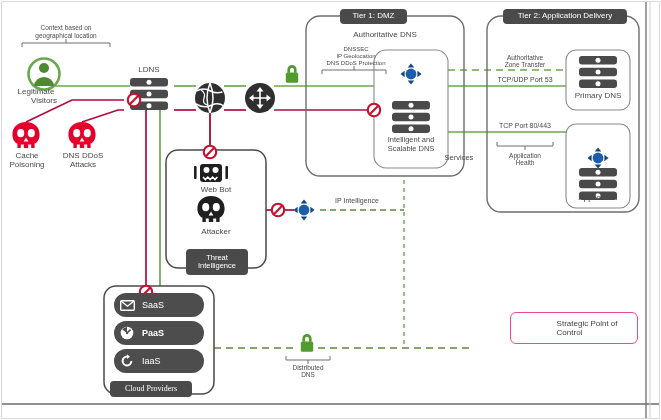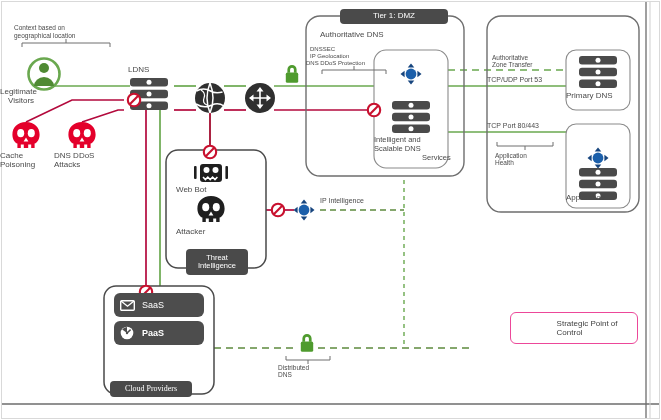--- a/index.html
+++ b/index.html
@@ -3,31 +3,31 @@
 <meta charset="utf-8">
 <style>
   html,body{margin:0;padding:0;background:#ffffff;}
   body{
     width:661px;height:420px;position:relative;overflow:hidden;
     font-family:"Liberation Sans", sans-serif;
     color:#3b3b3b;
   }
   #stage{position:absolute;left:0;top:0;width:661px;height:420px;}
   #svgroot{position:absolute;left:0;top:0;width:661px;height:420px;}
-  .lbl{position:absolute;line-height:1.12;color:#4a4a4a;
+  .lbl{position:absolute;text-align:center;line-height:1.12;color:#4a4a4a;
        -webkit-font-smoothing:antialiased;}
   .lbl.t6{font-size:6px;}
   .lbl.t65{font-size:6.5px;}
   .lbl.t7{font-size:7px;}
   .lbl.t75{font-size:7.5px;}
   .lbl.t8{font-size:8px;}
   .pillbox{position:absolute;background:#4a4a4a;color:#ffffff;border-radius:4px;
            text-align:center;display:flex;align-items:center;justify-content:center;
            line-height:1.1;}
-  .darkbtn{position:absolute;background:#4d4d4d;border-radius:6px;
+  .darkbtn{position:absolute;background:#4d4d4d;border-radius:12px;
            display:flex;align-items:center;color:#ffffff;text-align:right;}
   .darkbtn .cap{font-size:9px;margin-left:2px;}
   .legendbox{position:absolute;border:1px solid #ec4899;border-radius:6px;background:#fff;
              display:flex;align-items:center;}
   .legendbox .cap{font-size:8px;color:#3f3f3f;margin-left:4px;}
 </style>
 </head>
 <body>
 
 <div id="stage">
@@ -244,31 +244,32 @@
   <div class="lbl t8" style="left:8px;top:97px;width:72px;">Visitors</div>
 
   <div class="lbl t8" style="left:0px;top:152px;width:54px;">Cache</div>
   <div class="lbl t8" style="left:0px;top:161px;width:54px;">Poisoning</div>
 
   <div class="lbl t8" style="left:54px;top:152px;width:58px;">DNS DDoS</div>
   <div class="lbl t8" style="left:54px;top:161px;width:58px;">Attacks</div>
 
   <div class="lbl t8" style="left:128px;top:66px;width:42px;">LDNS</div>
 
-  <div class="pillbox" style="left:340px;top:9px;width:108px;height:15px;font-size:8px;">Tier 1: DMZ</div>
+  <div class="pillbox" style="left:340px;top:9px;width:67px;height:15px;font-size:8px;">Tier 1: DMZ</div>
   <div class="lbl t8" style="left:320px;top:31px;width:130px;">Authoritative DNS</div>
 
   <div class="lbl t6" style="left:310px;top:46px;width:92px;">DNSSEC</div>
   <div class="lbl t6" style="left:310px;top:53px;width:92px;">IP Geolocation</div>
   <div class="lbl t6" style="left:306px;top:60px;width:100px;">DNS DDoS Protection</div>
 
   <div class="lbl t75" style="left:374px;top:136px;width:74px;">Intelligent and</div>
   <div class="lbl t75" style="left:374px;top:145px;width:74px;">Scalable DNS</div>
   <div class="lbl t75" style="left:374px;top:154px;width:74px;padding-left:48px;">Services</div>
 
+  <div class="pillbox" style="left:503px;top:9px;width:124px;height:15px;font-size:8px;">Tier 2: Application Delivery</div>
 
   <div class="lbl t65" style="left:492px;top:54px;width:66px;">Authoritative</div>
   <div class="lbl t65" style="left:492px;top:61px;width:66px;">Zone Transfer</div>
 
   <div class="lbl t7" style="left:487px;top:76px;width:76px;">TCP/UDP Port 53</div>
 
   <div class="lbl t7" style="left:487px;top:122px;width:76px;">TCP Port 80/443</div>
 
   <div class="lbl t65" style="left:495px;top:152px;width:60px;">Application</div>
   <div class="lbl t65" style="left:495px;top:159px;width:60px;">Health</div>
@@ -300,20 +301,29 @@
       <svg width="14" height="14" viewBox="0 0 14 14">
         <circle cx="7" cy="7" r="6.3" fill="#fff"></circle>
         <path d="M7,7 L7,1 A6,6 0 0 0 2.2,3.6 Z" fill="#4d4d4d"></path>
         <line x1="7" y1="7" x2="10.6" y2="3.6" stroke="#4d4d4d" stroke-width="1.5"></line>
         <circle cx="7" cy="7" r="1.2" fill="#4d4d4d"></circle>
       </svg>
     </span>
     <span class="cap">PaaS</span>
   </div>
 
+  <div class="darkbtn" style="left:114px;top:349px;width:90px;height:24px;">
+    <span style="width:26px;display:flex;justify-content:center;">
+      <svg width="14" height="14" viewBox="0 0 14 14">
+        <path d="M11.4,7 A4.4,4.4 0 1 1 7,2.6" fill="none" stroke="#fff" stroke-width="2"></path>
+        <path d="M7,0.2 L10,2.7 L7,5" fill="#fff"></path>
+      </svg>
+    </span>
+    <span class="cap">IaaS</span>
+  </div>
 
   <div class="pillbox" style="left:110px;top:381px;width:82px;height:16px;font-size:8px;font-family:Liberation Serif, serif;">Cloud Providers</div>
 
   <div class="lbl t65" style="left:278px;top:364px;width:60px;">Distributed</div>
   <div class="lbl t65" style="left:278px;top:371px;width:60px;">DNS</div>
 
   <div class="legendbox" style="left:510px;top:312px;width:126px;height:30px;">
     <span style="width:46px;"></span>
     <span class="cap">Strategic Point of Control</span>
   </div>

